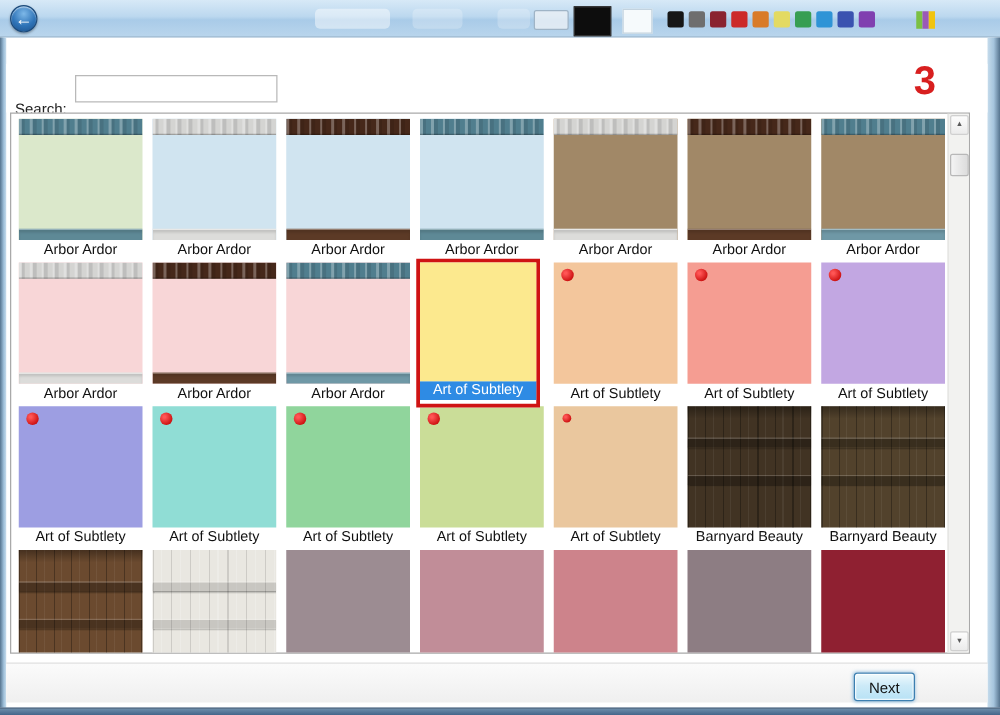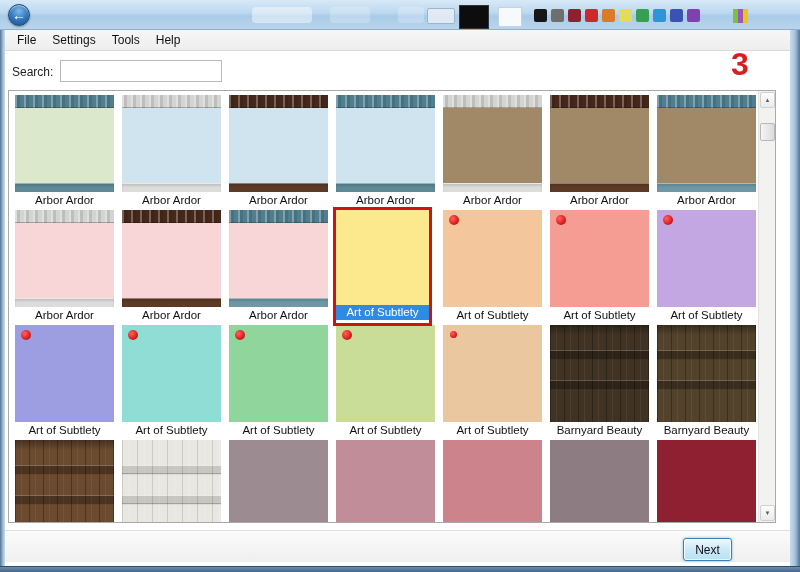--- a/index.html
+++ b/index.html
@@ -33,21 +33,21 @@
   .border-bottom { position:absolute; left:0; top:566px; width:800px; height:6px;
     background:linear-gradient(#6d8daa,#44658a); border-top:1px solid #2e4d6e; }
 
   
   .menubar { position:absolute; left:5px; top:30px; width:785px; height:21px;
     background:linear-gradient(#f6f6f6,#eeeeee); border-bottom:1px solid #d9d9d9; display:flex; align-items:center; padding-left:4px; }
   .menu-item { font-size:12px; color:#111; padding:2px 8px; }
 
   
   .toolbar { position:absolute; left:5px; top:51px; width:785px; height:39px; background:#fff; }
-  .search-label { position:absolute; left:7px; top:14px; font-size:12px; color:#222; }
+  .search-label { position:absolute; left:7px; top:29px; font-size:12px; color:#222; }
   .search-input { position:absolute; left:55px; top:9px; width:162px; height:22px;
     border:1px solid #b9b9b9; background:#fff; font-size:12px; padding:0 4px; font-family:"Liberation Sans",sans-serif; }
   .annotation-3 { position:absolute; left:731px; top:46px; font-size:32px; font-weight:bold; color:#d81f1f; font-family:"Liberation Sans",sans-serif; }
 
   
   .gridbox { position:absolute; left:8px; top:90px; width:768px; height:433px;
     border:1px solid #a9a9a9; background:#fff; }
   .grid-viewport { position:absolute; left:0; top:0; right:17px; bottom:0; overflow:hidden; padding:4px 0 16px 6px; }
   .grid { display:grid; grid-template-columns:repeat(7, 99px); column-gap:8px; row-gap:2px; }
   .cell { width:99px; }
@@ -125,26 +125,20 @@
         <span style="background: rgb(123, 192, 67);"></span>
         <span style="background: rgb(155, 89, 182);"></span>
         <span style="background: rgb(241, 196, 15);"></span>
       </div>
   </div>
 
   <div class="border-left"></div>
   <div class="border-right"></div>
   <div class="border-bottom"></div>
 
-  <div class="menubar" id="menubar">
-      <span class="menu-item">File</span>
-      <span class="menu-item">Settings</span>
-      <span class="menu-item">Tools</span>
-      <span class="menu-item">Help</span>
-    </div>
 
   <div class="toolbar">
     <span class="search-label">Search:</span>
     <input class="search-input" type="text" placeholder="" style="">
   </div>
 
   <div class="annotation-3">3</div>
 
   <div class="gridbox">
     <div class="grid-viewport">

